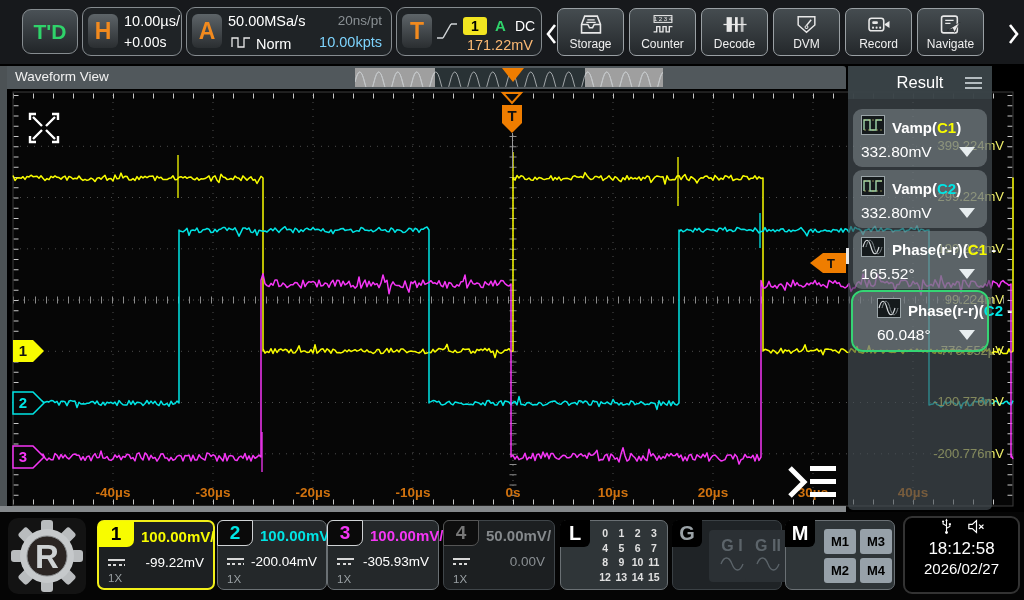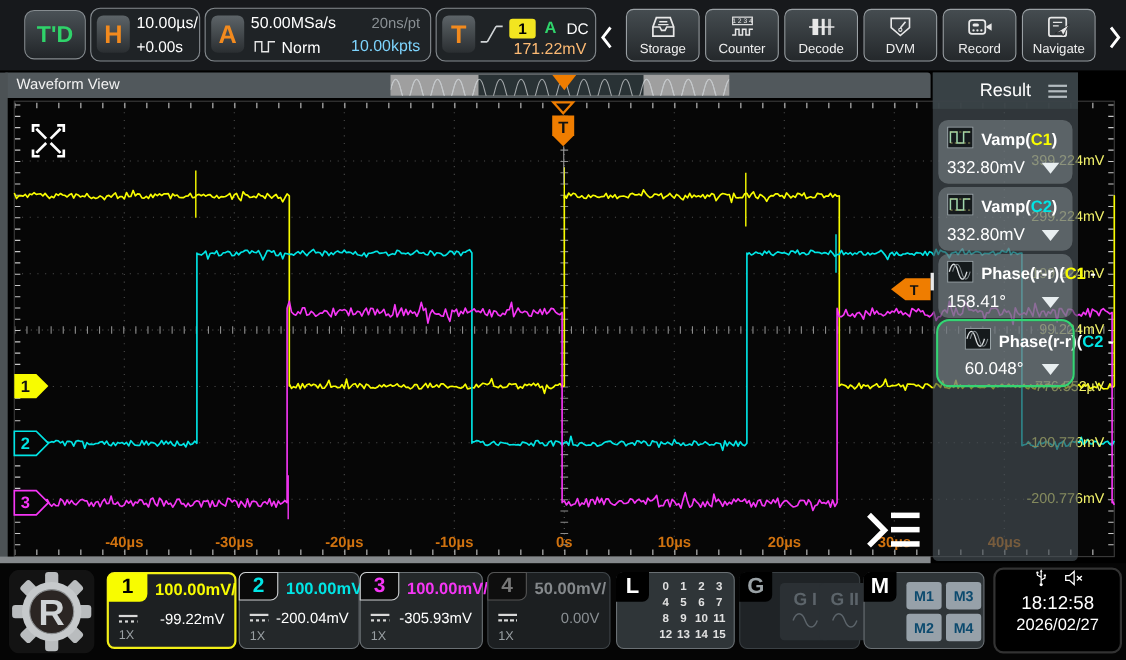--- a/index.html
+++ b/index.html
@@ -21,42 +21,42 @@
   .pt2{position:absolute;left:41px;top:26px;font-size:14px;color:#fff;white-space:nowrap;}
   #a-norm-row{position:absolute;left:44px;top:27px;display:flex;align-items:center;gap:5px;color:#fff;font-size:14.5px;}
   #a-pt{position:absolute;right:9px;top:5px;font-size:13.5px;color:#8a9094;}
   #a-pts{position:absolute;right:9px;top:26px;font-size:14.5px;color:#7dd3fc;}
   #t-slope{position:absolute;left:38px;top:12px;}
   #t-src{position:absolute;left:66px;top:9px;width:24px;height:18px;background:#f2e520;border-radius:3px;
          color:#000;font-weight:bold;font-size:14px;display:flex;align-items:center;justify-content:center;}
   #t-hold{position:absolute;left:98px;top:9px;color:#2fd36a;font-weight:bold;font-size:15px;}
   #t-coup{position:absolute;left:118px;top:10px;color:#fff;font-size:14px;}
   #t-level{position:absolute;right:8px;top:29px;color:#fdba74;font-size:14.5px;}
-  #toolbar-buttons{position:absolute;left:569px;top:8px;display:flex;gap:5px;}
+  #toolbar-buttons{position:absolute;left:557px;top:8px;display:flex;gap:5px;}
   .tbtn{width:67px;height:48px;background:linear-gradient(180deg,#454c50,#24282b);border:1px solid #9aa0a4;
         border-radius:7px;display:flex;flex-direction:column;align-items:center;justify-content:center;box-sizing:border-box;}
   .ticon{height:23px;display:flex;align-items:center;}
   .tlabel{font-size:12px;color:#f0f0f0;margin-top:1px;}
   .chev{position:absolute;top:22px;z-index:6;}
   #chev-left{left:544px;} #chev-right{left:1007px;}
   
   #overlay-title{position:absolute;left:8px;top:42px;font-size:30px;color:#fff;z-index:9;white-space:nowrap;letter-spacing:.3px;}
   
   #wave-header{position:absolute;left:3px;top:66px;width:843px;height:23px;background:#51585c;z-index:2;border-radius:3px 3px 0 0;}
   #view-label{position:absolute;left:12px;top:3px;font-size:13.5px;color:#f2f2f2;}
   #preview{position:absolute;left:352px;top:2px;width:308px;height:19px;background:#9f9f9f;overflow:hidden;}
   #preview-dark{position:absolute;left:80px;top:0;width:150px;height:19px;background:#293235;}
   #preview svg{position:absolute;left:0;top:0;}
   #preview-tri{position:absolute;left:147px;top:0;width:0;height:0;border-left:11px solid transparent;
                border-right:11px solid transparent;border-top:14px solid #ef7d00;}
   #left-strip{position:absolute;left:0;top:66px;width:7px;height:446px;background:#4c5255;z-index:2;}
   #bottom-strip{position:absolute;left:0;top:506px;width:846px;height:7px;background:#85898c;z-index:2;}
   #menu-btn{position:absolute;left:786px;top:462px;z-index:3;}
   
-  #result-panel{position:absolute;left:848px;top:66px;width:132px;height:444px;background:rgba(70,80,86,.65);
+  #result-panel{position:absolute;left:848px;top:66px;width:144px;height:444px;background:rgba(70,80,86,.65);
                 z-index:5;border-radius:0 0 5px 5px;text-align:right;}
   #result-header{height:33px;background:rgba(58,66,70,.92);display:flex;align-items:center;justify-content:center;position:relative;}
   #result-title{font-size:16.5px;color:#fff;}
   .rham{position:absolute;right:10px;top:11px;}
   .rham div{width:17px;height:2px;background:#b4bcc0;margin-bottom:3px;}
   #result-items{padding:10px 5px 0 5px;display:flex;flex-direction:column;gap:3px;}
   .ritem{position:relative;height:58px;border-radius:9px;background:rgba(152,162,168,.42);padding:6px 8px;box-sizing:border-box;}
   .ritem.sel{outline:2px solid #35d474;border-radius:10px;padding-left:24px;}
   .rrow1{display:flex;align-items:center;gap:7px;}
   .rlabel{font-size:15px;font-weight:bold;color:#fff;white-space:nowrap;}
@@ -85,21 +85,21 @@
   #g-panel{left:672px;width:110px;background:#1f2326;border:1px solid #3a4044;}
   #m-panel{left:785px;width:110px;background:#2f3538;border:1px solid #6a7074;}
   .modbadge{position:absolute;left:-1px;top:-1px;width:30px;height:27px;background:#000;border-radius:6px 0 6px 0;
             display:flex;align-items:center;justify-content:center;font-size:20px;font-weight:bold;color:#fff;}
   #l-digits{position:absolute;left:36px;top:5px;right:5px;bottom:5px;display:grid;grid-template-columns:repeat(4,1fr);
             align-items:center;justify-items:center;font-size:10.5px;font-weight:bold;color:#e0e0e0;}
   .gbtn{position:absolute;top:9px;width:46px;height:52px;background:#2b3034;border-radius:4px;
         display:flex;flex-direction:column;align-items:center;justify-content:center;gap:2px;
         color:#5c646a;font-weight:bold;font-size:16px;}
   #m-grid{position:absolute;left:38px;top:8px;display:grid;grid-template-columns:32px 32px;grid-template-rows:25px 25px;gap:4px;}
-  .mbtn{background:#97a1a9;border-radius:3px;color:#0c4a6e;font-weight:bold;font-size:13px;
+  .mbtn{background:#97a1a9;border-radius:3px;color:#000000;font-weight:bold;font-size:13px;
         display:flex;align-items:center;justify-content:center;}
   #clock-box{position:absolute;left:903px;top:4px;width:117px;height:78px;background:#000;border:2px solid #333;
              border-radius:9px;color:#fff;display:flex;flex-direction:column;align-items:center;justify-content:flex-start;gap:1px;box-sizing:border-box;}
   .clock-icons{display:flex;gap:12px;align-items:center;height:20px;}
   #clock-time{font-size:17px;} #clock-date{font-size:15px;}
   
   #scope-svg{position:absolute;left:0;top:0;z-index:1;}
 </style>
 </head>
 <body>
@@ -365,21 +365,21 @@
         <div class="ritem">
       <div class="rrow1">
         <span><svg viewBox="0 0 24 20" width="24" height="20">
                 <rect x="0.5" y="0.5" width="23" height="19" fill="#151a1c" stroke="#9aa4a8"></rect>
                 <path d="M2 10c2.5-9 5.5-9 8 0s5.5 9 8 0" fill="none" stroke="#d8dcde" stroke-width="1.2"></path>
                 <path d="M5 10c2.5-9 5.5-9 8 0s5.5 9 8 0" fill="none" stroke="#80888c" stroke-width="1"></path>
               </svg></span>
         <span class="rlabel">Phase(r-r)(<span style="color:#f8fc00">C1</span> -</span>
       </div>
       <div class="rrow2">
-        <span class="rvalue">158.41°</span>
+        <span class="rvalue">165.52°</span>
         <span class="caret"></span>
       </div>
         </div>
         <div class="ritem sel">
       <div class="rrow1">
         <span><svg viewBox="0 0 24 20" width="24" height="20">
                 <rect x="0.5" y="0.5" width="23" height="19" fill="#151a1c" stroke="#9aa4a8"></rect>
                 <path d="M2 10c2.5-9 5.5-9 8 0s5.5 9 8 0" fill="none" stroke="#d8dcde" stroke-width="1.2"></path>
                 <path d="M5 10c2.5-9 5.5-9 8 0s5.5 9 8 0" fill="none" stroke="#80888c" stroke-width="1"></path>
               </svg></span>

